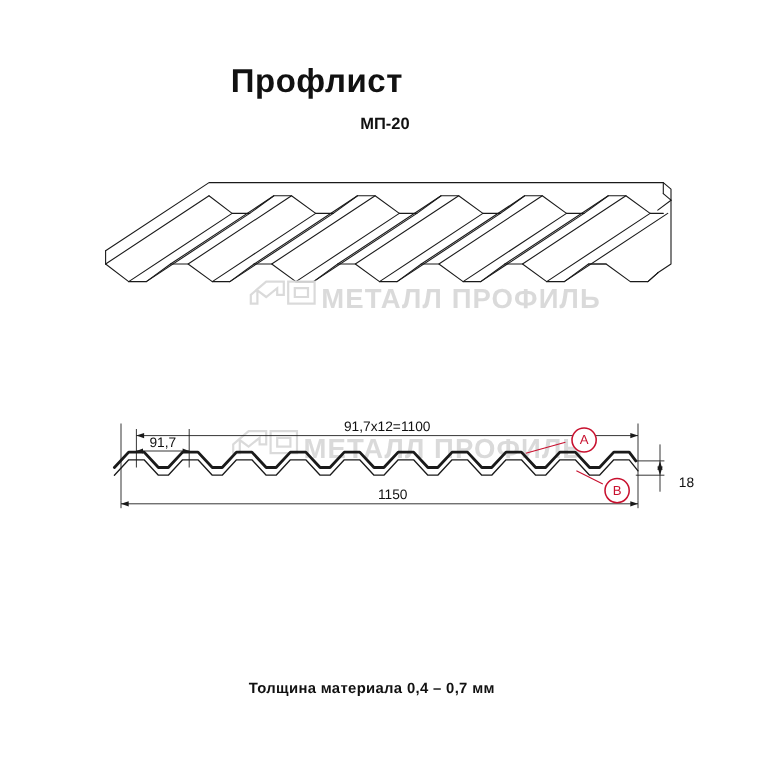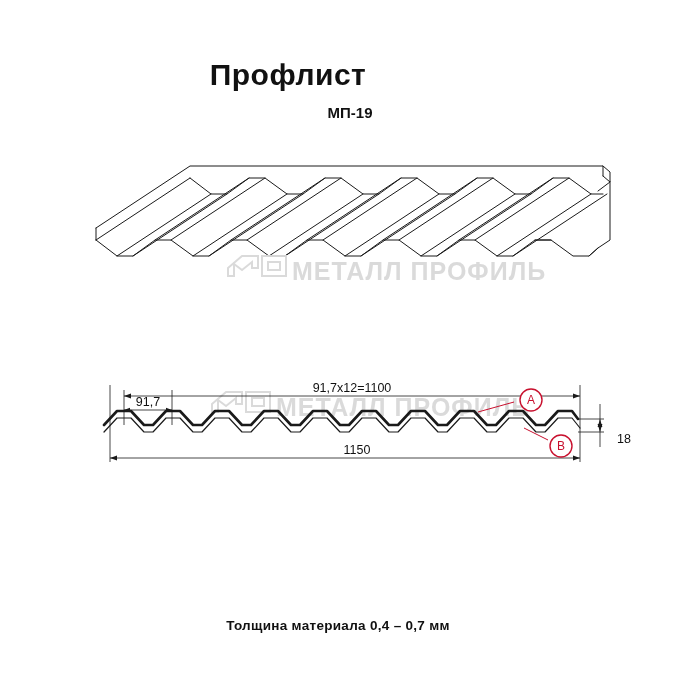--- a/index.html
+++ b/index.html
@@ -77,21 +77,21 @@
     fill: #d9d9d9;
     letter-spacing: 1px;
   }
 </style>
 </head>
 <body>
 
 <div class="page">
 
   <div class="title">Профлист</div>
-  <div class="subtitle">МП-19</div>
+  <div class="subtitle">МП-20</div>
 
   <svg class="figure" width="700" height="700" viewBox="0 0 700 700">
 
     <g fill="none" stroke="#1a1a1a" stroke-width="1" stroke-linejoin="round" stroke-linecap="round">
 
       <path d="M96 228 L190 166 L603 166 L603 176"></path>
 
       <path d="M603 166 L610 172 L610 182 L603 176"></path>
       <path d="M610 182 L598 191"></path>
 

